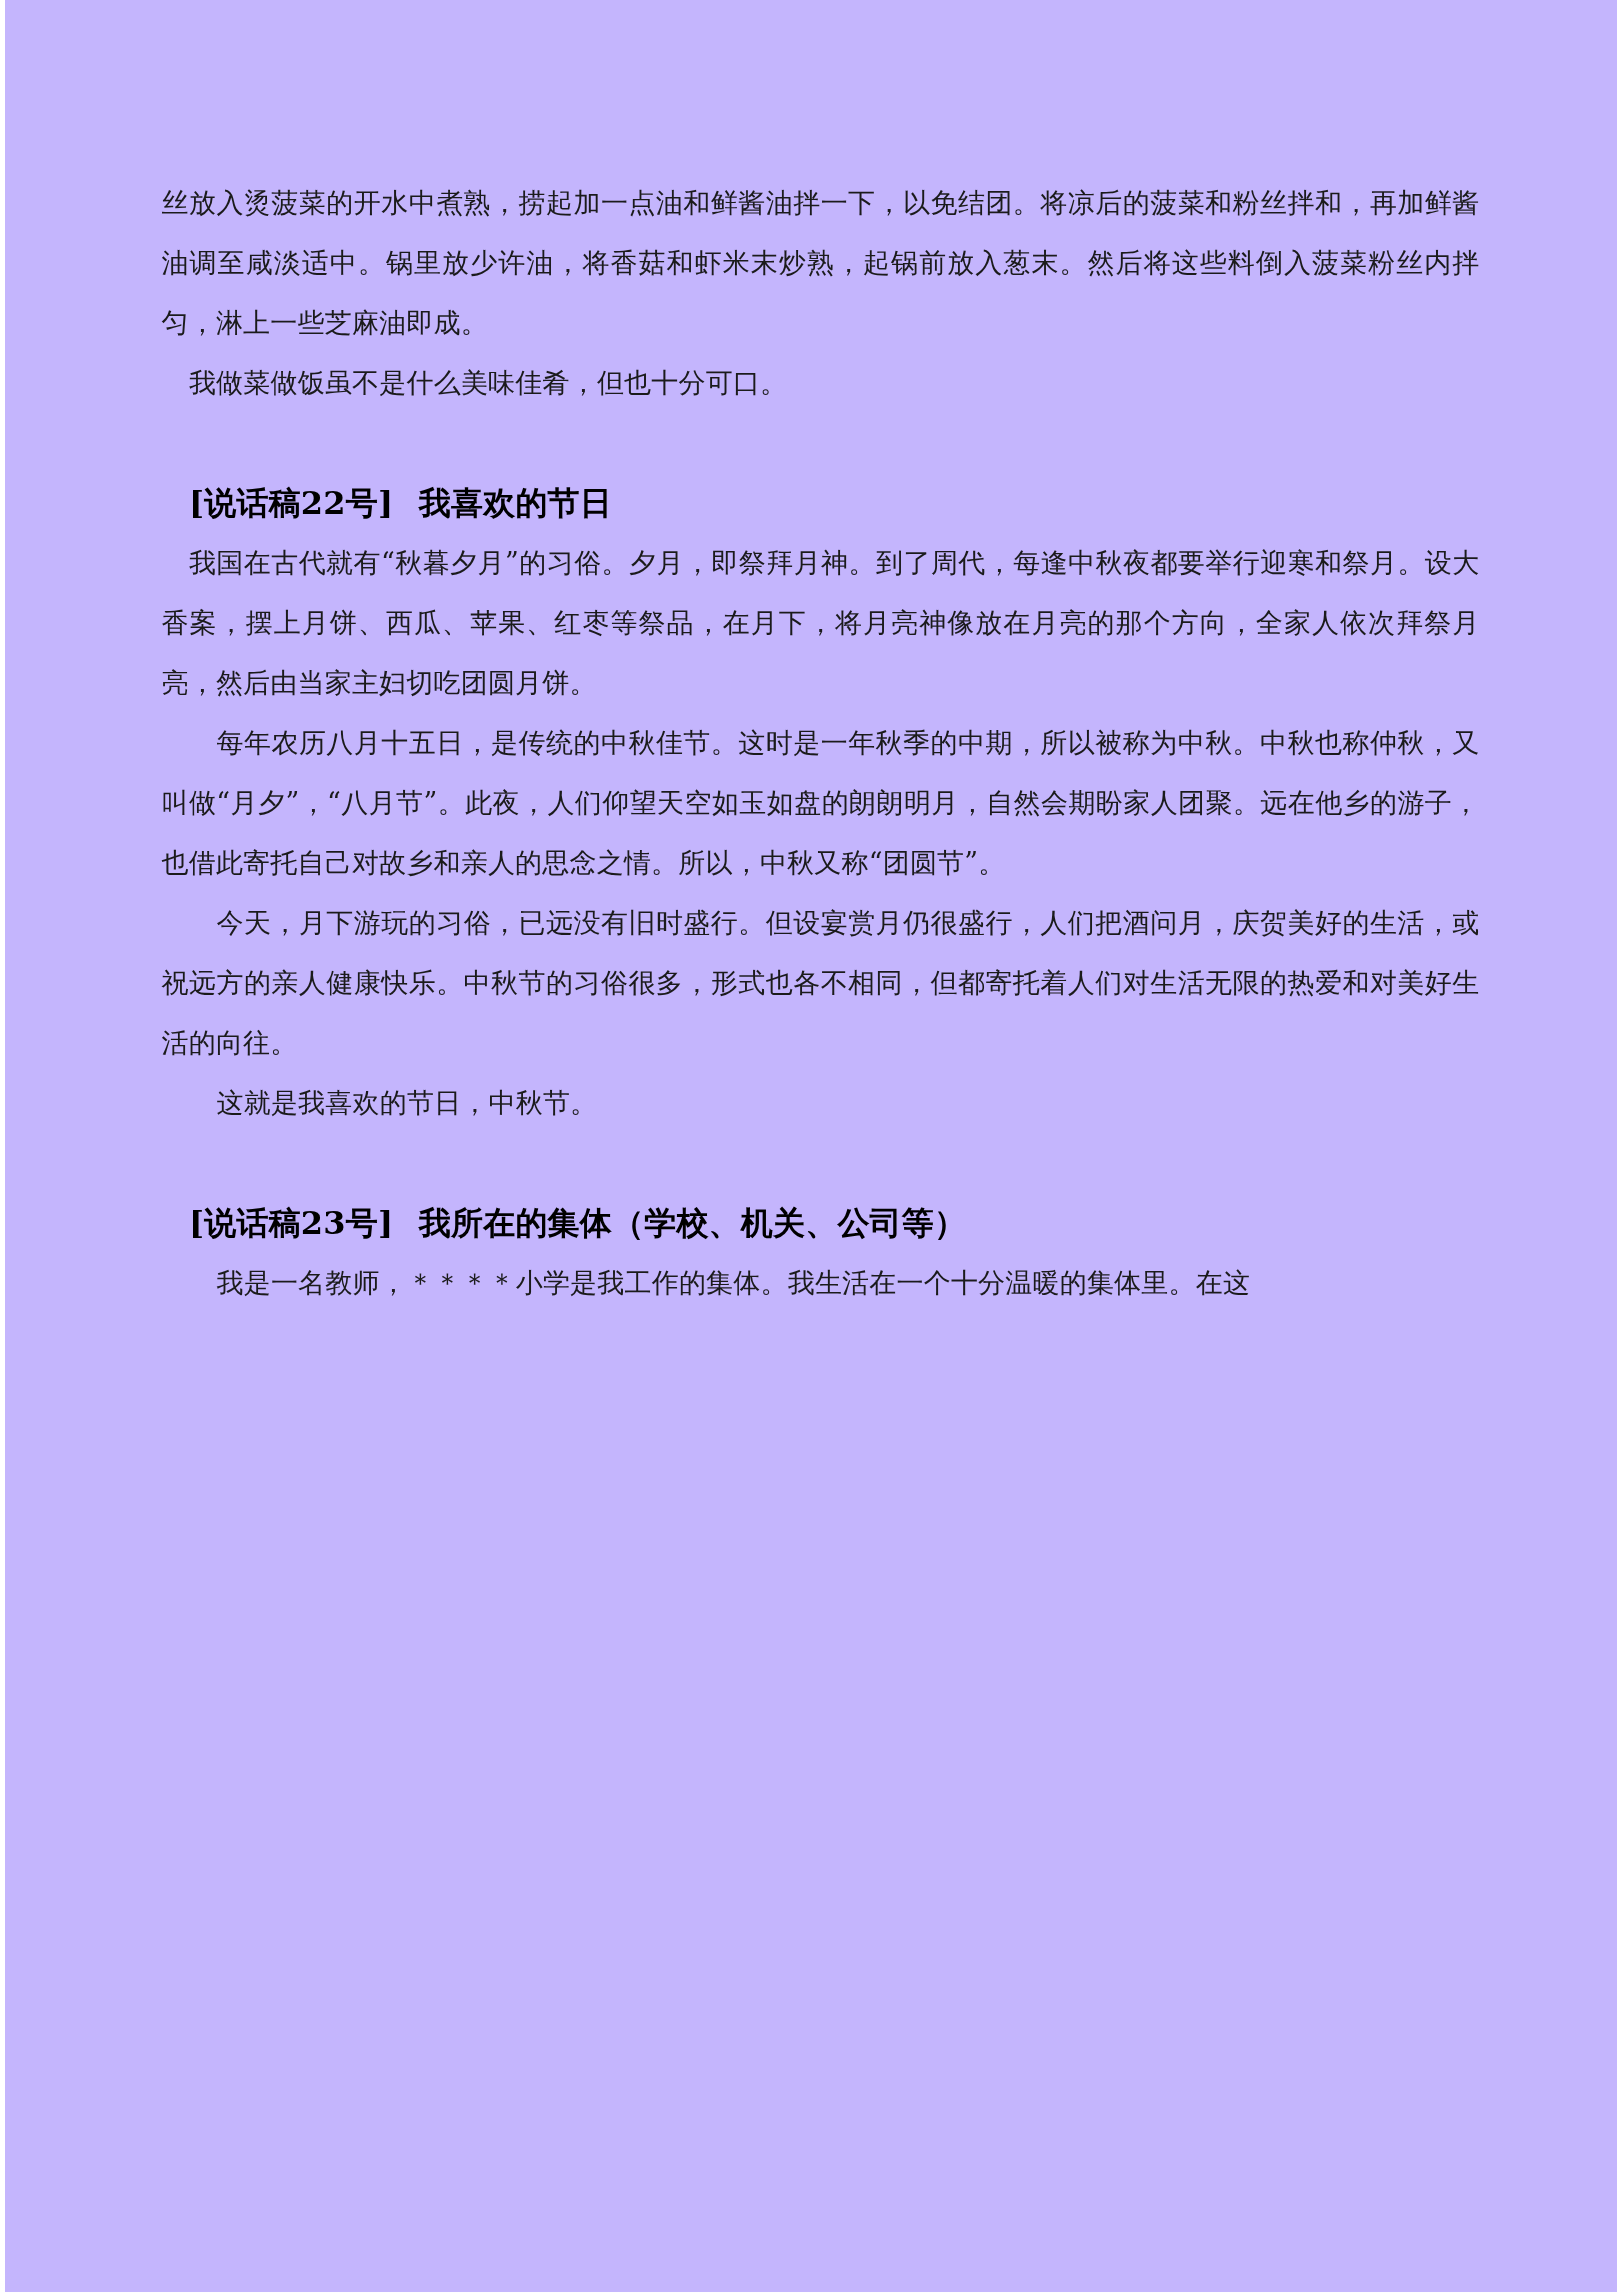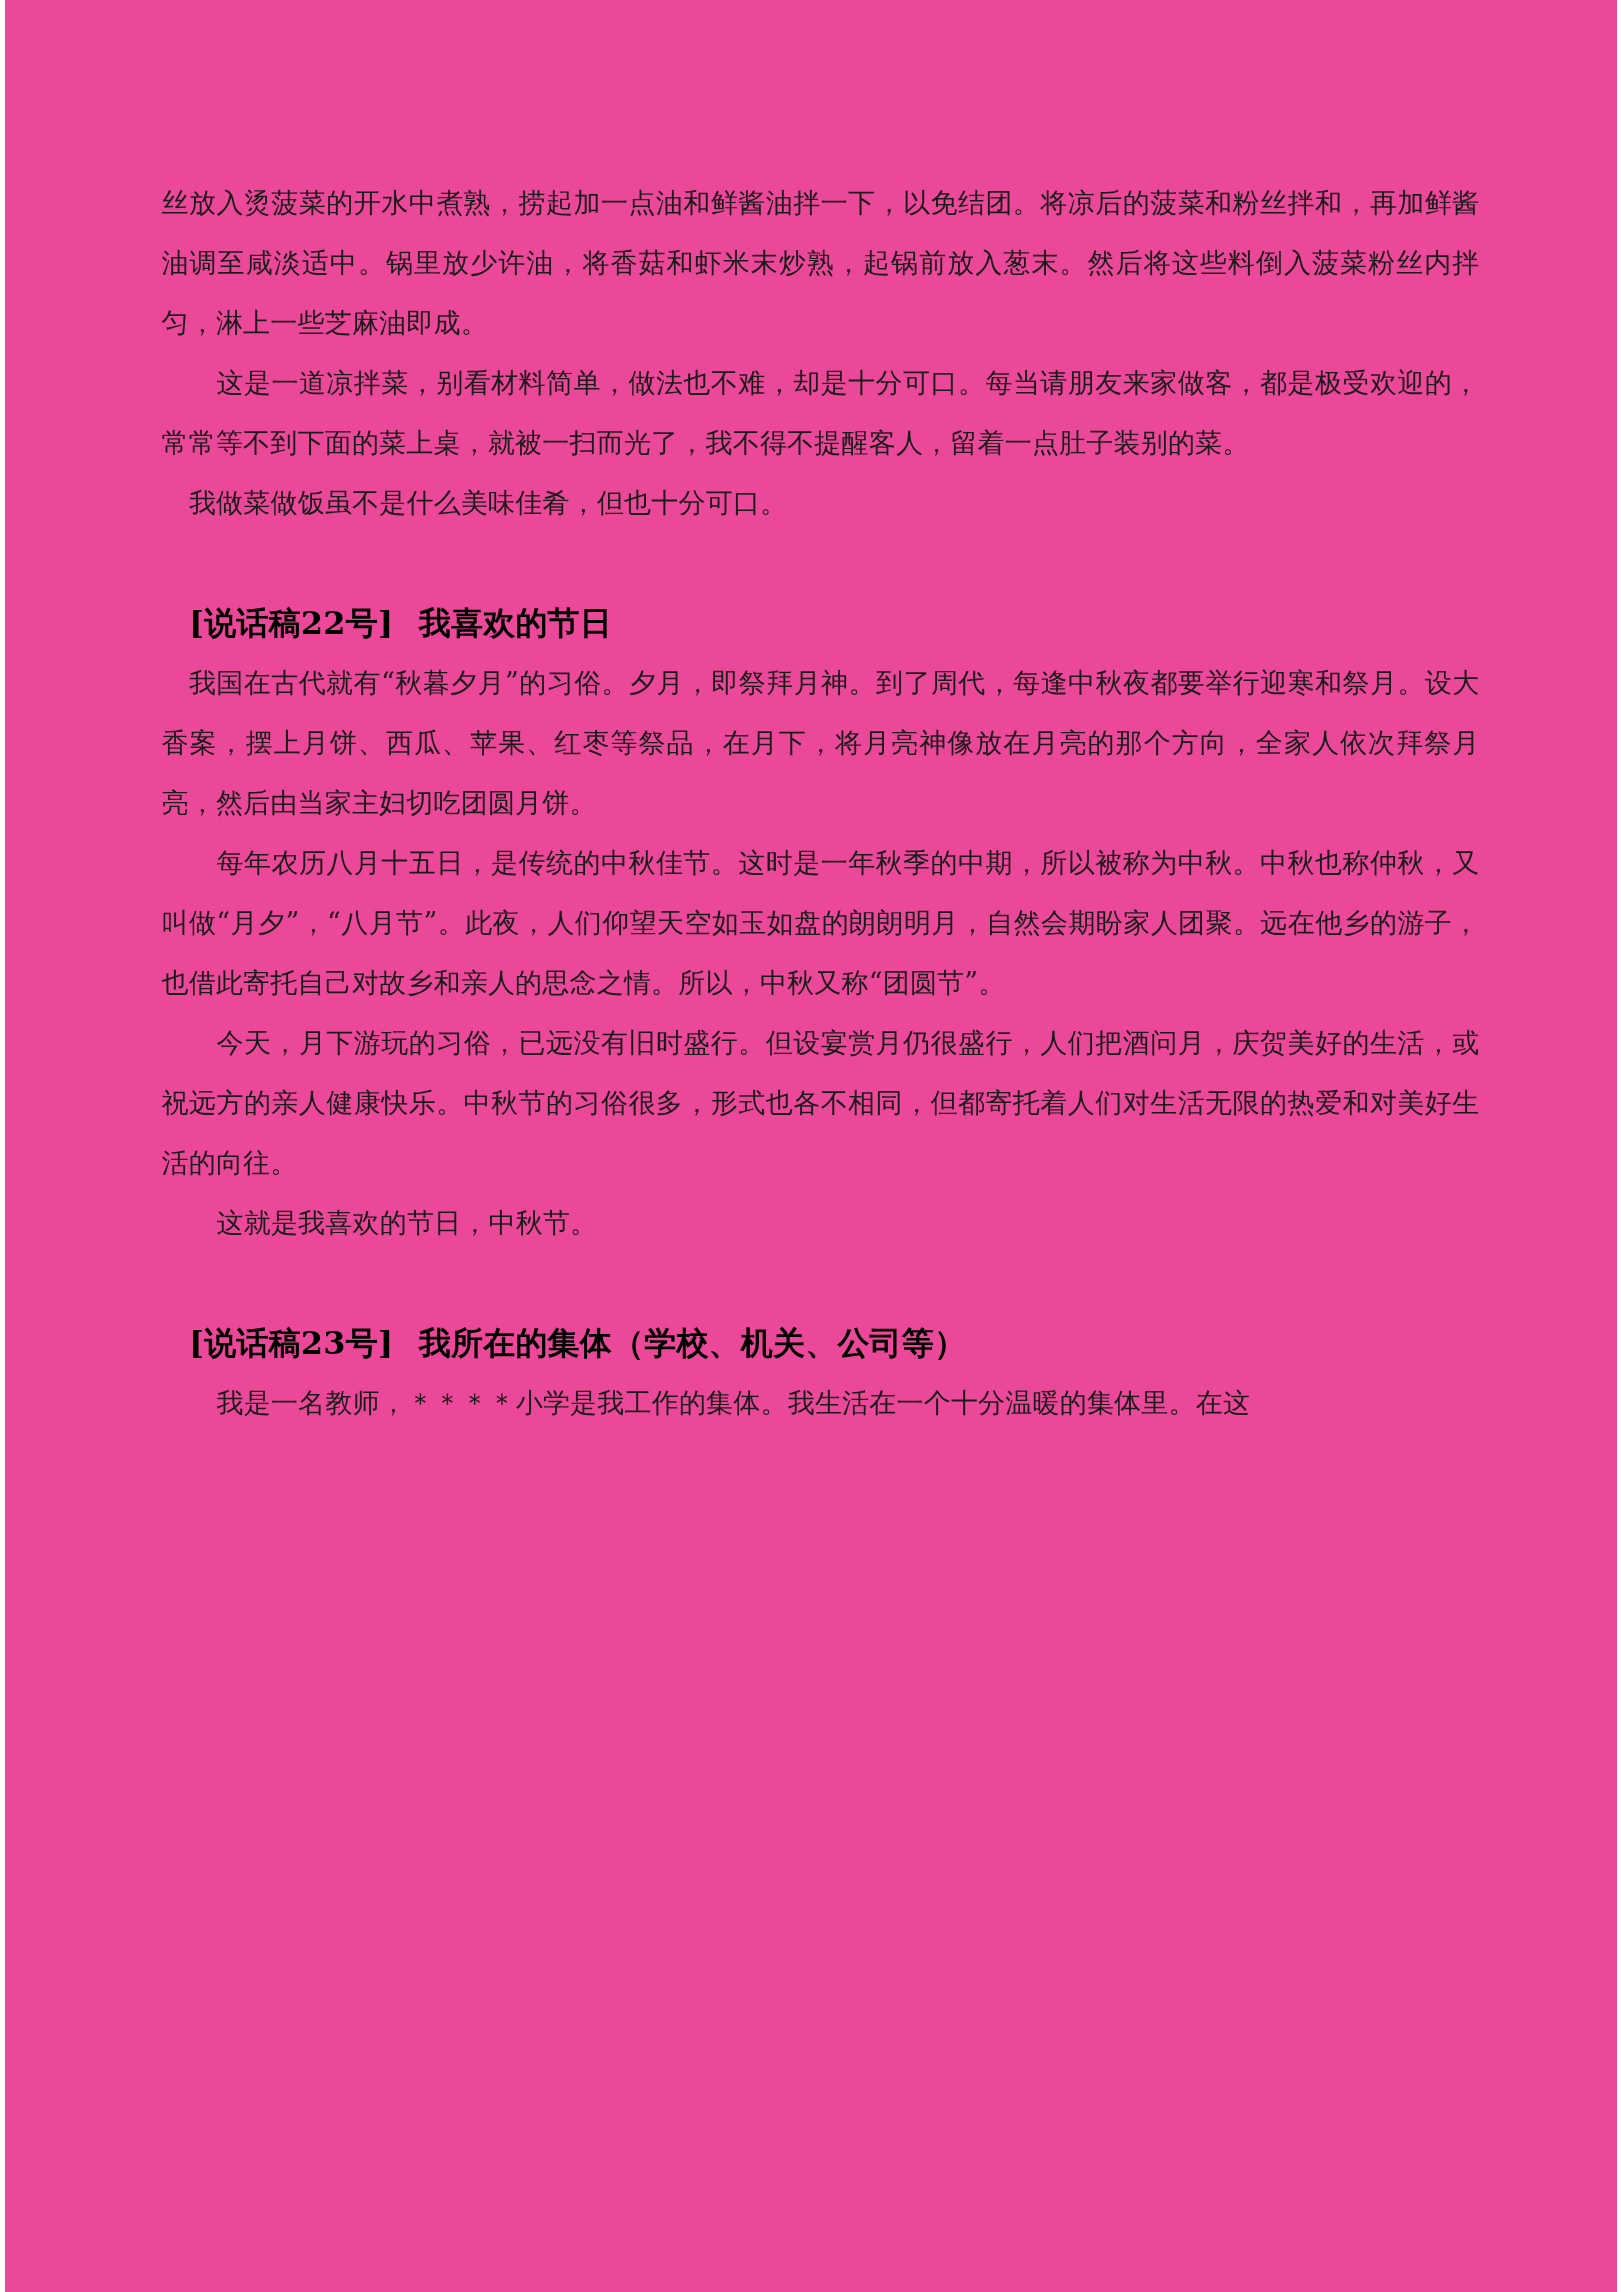--- a/index.html
+++ b/index.html
@@ -4,21 +4,21 @@
 <style>
   html, body {
     margin: 0;
     padding: 0;
     background: #ffffff;
   }
   .page {
     position: relative;
     width: 1612px;
     height: 2293px;
-    background: #ec4899;
+    background: #c4b5fd;
     margin: 0 auto;
     overflow: hidden;
     box-sizing: border-box;
   }
   .content {
     position: absolute;
     left: 157px;
     top: 173px;
     width: 1318px;
   }
@@ -52,21 +52,20 @@
   }
   .gap-lg { height: 60px; }
   .heading-sep { display: inline-block; width: 25.5px; }
 </style>
 </head>
 <body>
 
 <div class="page">
   <div class="content" id="content-root">
       <p class="para">丝放入烫菠菜的开水中煮熟，捞起加一点油和鲜酱油拌一下，以免结团。将凉后的菠菜和粉丝拌和，再加鲜酱油调至咸淡适中。锅里放少许油，将香菇和虾米末炒熟，起锅前放入葱末。然后将这些料倒入菠菜粉丝内拌匀，淋上一些芝麻油即成。</p>
-      <p class="para indent">这是一道凉拌菜，别看材料简单，做法也不难，却是十分可口。每当请朋友来家做客，都是极受欢迎的，常常等不到下面的菜上桌，就被一扫而光了，我不得不提醒客人，留着一点肚子装别的菜。</p>
       <p class="para indent-small">我做菜做饭虽不是什么美味佳肴，但也十分可口。</p>
       <div class="gap-lg"></div>
       <div class="heading"><span>[说话稿22号]</span><span class="heading-sep"></span><span>我喜欢的节日</span></div>
       <p class="para indent-small">我国在古代就有“秋暮夕月”的习俗。夕月，即祭拜月神。到了周代，每逢中秋夜都要举行迎寒和祭月。设大香案，摆上月饼、西瓜、苹果、红枣等祭品，在月下，将月亮神像放在月亮的那个方向，全家人依次拜祭月亮，然后由当家主妇切吃团圆月饼。</p>
       <p class="para indent">每年农历八月十五日，是传统的中秋佳节。这时是一年秋季的中期，所以被称为中秋。中秋也称仲秋，又叫做“月夕”，“八月节”。此夜，人们仰望天空如玉如盘的朗朗明月，自然会期盼家人团聚。远在他乡的游子，也借此寄托自己对故乡和亲人的思念之情。所以，中秋又称“团圆节”。</p>
       <p class="para indent">今天，月下游玩的习俗，已远没有旧时盛行。但设宴赏月仍很盛行，人们把酒问月，庆贺美好的生活，或祝远方的亲人健康快乐。中秋节的习俗很多，形式也各不相同，但都寄托着人们对生活无限的热爱和对美好生活的向往。</p>
       <p class="para indent">这就是我喜欢的节日，中秋节。</p>
       <div class="gap-lg"></div>
       <div class="heading"><span>[说话稿23号]</span><span class="heading-sep"></span><span>我所在的集体（学校、机关、公司等）</span></div>
       <p class="para indent">我是一名教师，＊＊＊＊小学是我工作的集体。我生活在一个十分温暖的集体里。在这</p>

